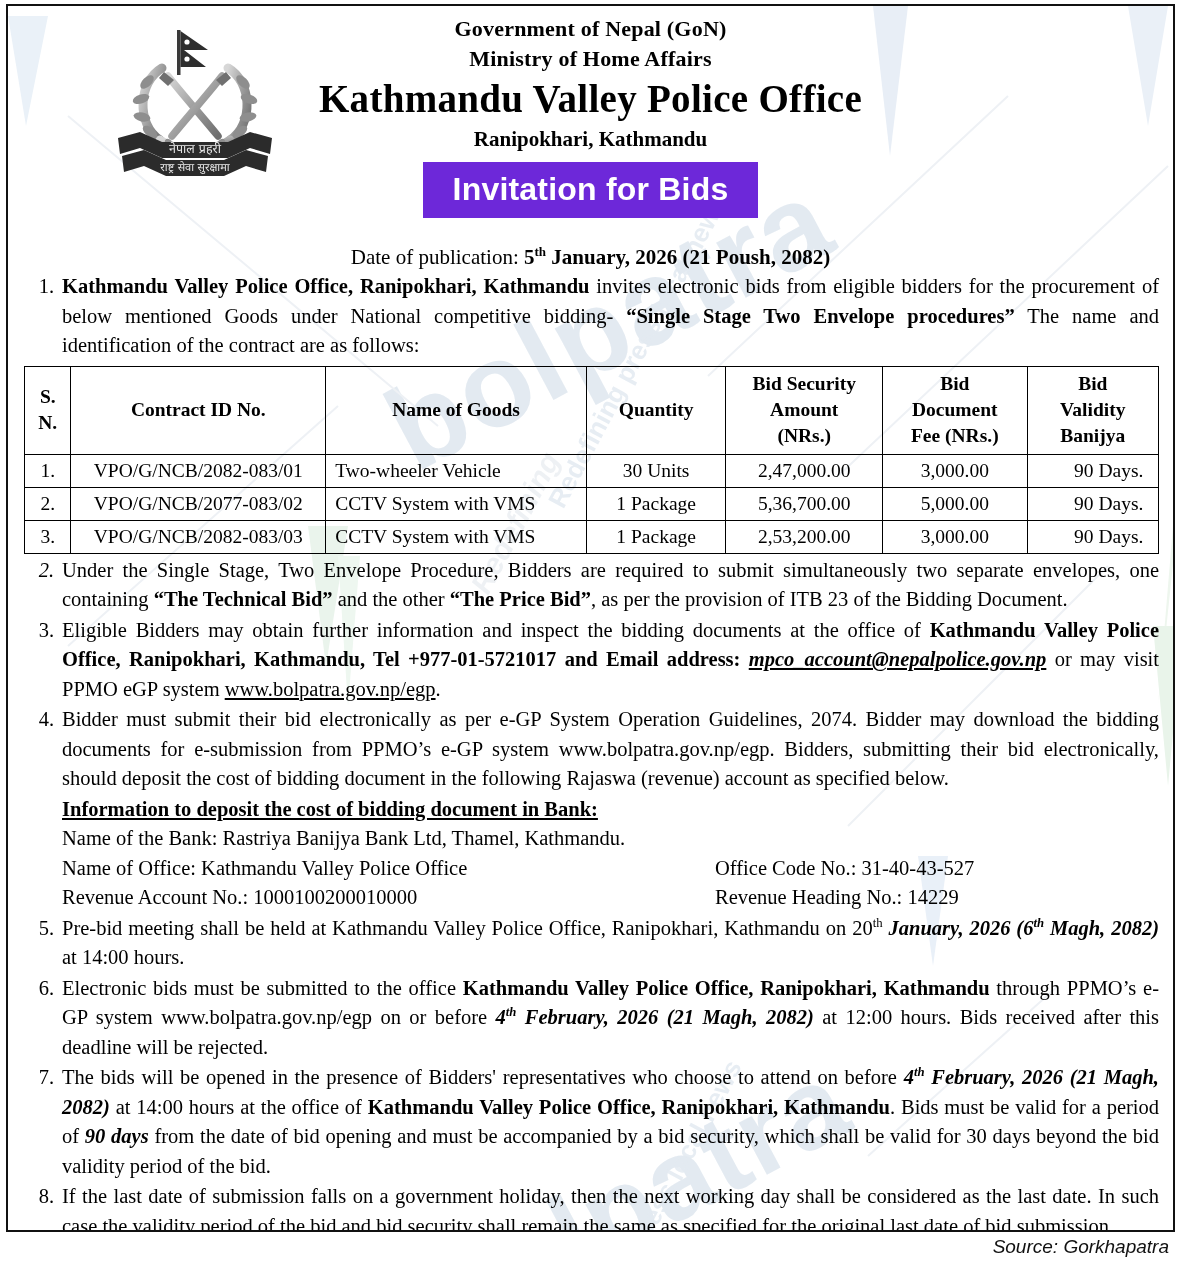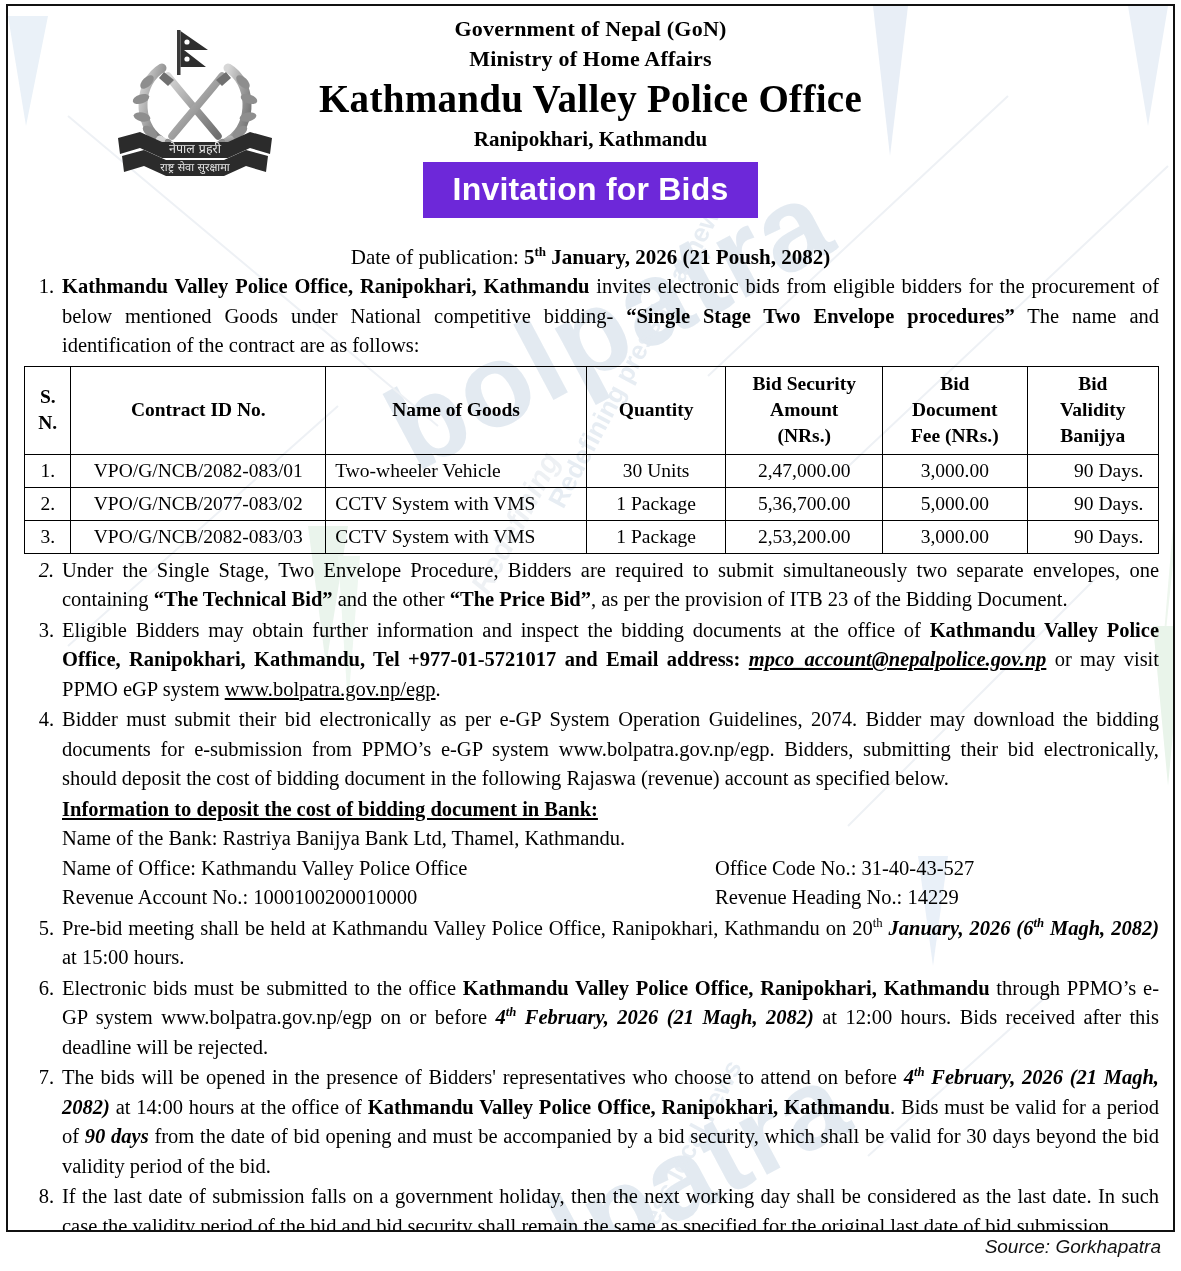--- a/index.html
+++ b/index.html
@@ -182,21 +182,21 @@
   .bank-row { display: flex; gap: 8px; }
   .bank-row .c1 { width: 645px; flex: 0 0 645px; }
   .bank-row .c2 { flex: 1; }
 
   
   .footer {
     position: absolute;
     left: 0; top: 1236px;
     width: 1181px;
     text-align: right;
-    padding-right: 20px;
+    padding-right: 12px;
     font-family: "Liberation Sans", sans-serif;
     font-style: italic;
     font-size: 19px;
     color: #111;
     z-index: 4;
   }
 </style>
 </head>
 <body>
 
@@ -380,21 +380,21 @@
       </div>
       <div class="bank-row">
         <span class="c1">Revenue Account No.:  1000100200010000</span>
         <span class="c2">Revenue Heading No.: 14229</span>
       </div>
     </div>
 
     <ol class="clauses">
 
       <li>
-        <span class="num">5.</span><span>Pre-bid meeting shall be held at Kathmandu Valley Police Office, Ranipokhari, Kathmandu on 20</span><sup>th</sup><span class="bi"> January, 2026 (6</span><sup class="bi">th</sup><span class="bi"> Magh, 2082)</span><span> at 15:00 hours.</span>
+        <span class="num">5.</span><span>Pre-bid meeting shall be held at Kathmandu Valley Police Office, Ranipokhari, Kathmandu on 20</span><sup>th</sup><span class="bi"> January, 2026 (6</span><sup class="bi">th</sup><span class="bi"> Magh, 2082)</span><span> at 14:00 hours.</span>
       </li>
 
       <li>
         <span class="num">6.</span><span>Electronic bids must be submitted to the office </span><b>Kathmandu Valley Police Office, Ranipokhari, Kathmandu</b><span> through PPMO’s e-GP system www.bolpatra.gov.np/egp on or before </span><span class="bi">4</span><sup class="bi">th</sup><span class="bi"> February, 2026 (21 Magh, 2082)</span><span> at 12:00 hours. Bids received after this deadline will be rejected.</span>
       </li>
 
       <li>
         <span class="num">7.</span><span>The bids will be opened in the presence of Bidders' representatives who choose to attend on before </span><span class="bi">4</span><sup class="bi">th</sup><span class="bi"> February, 2026 (21 Magh, 2082)</span><span> at 14:00 hours at the office of </span><b>Kathmandu Valley Police Office, Ranipokhari, Kathmandu</b><span>. Bids must be valid for a period of </span><span class="bi">90 days</span><span> from the date of bid opening and must be accompanied by a bid security, which shall be valid for 30 days beyond the bid validity period of the bid.</span>
       </li>
 

